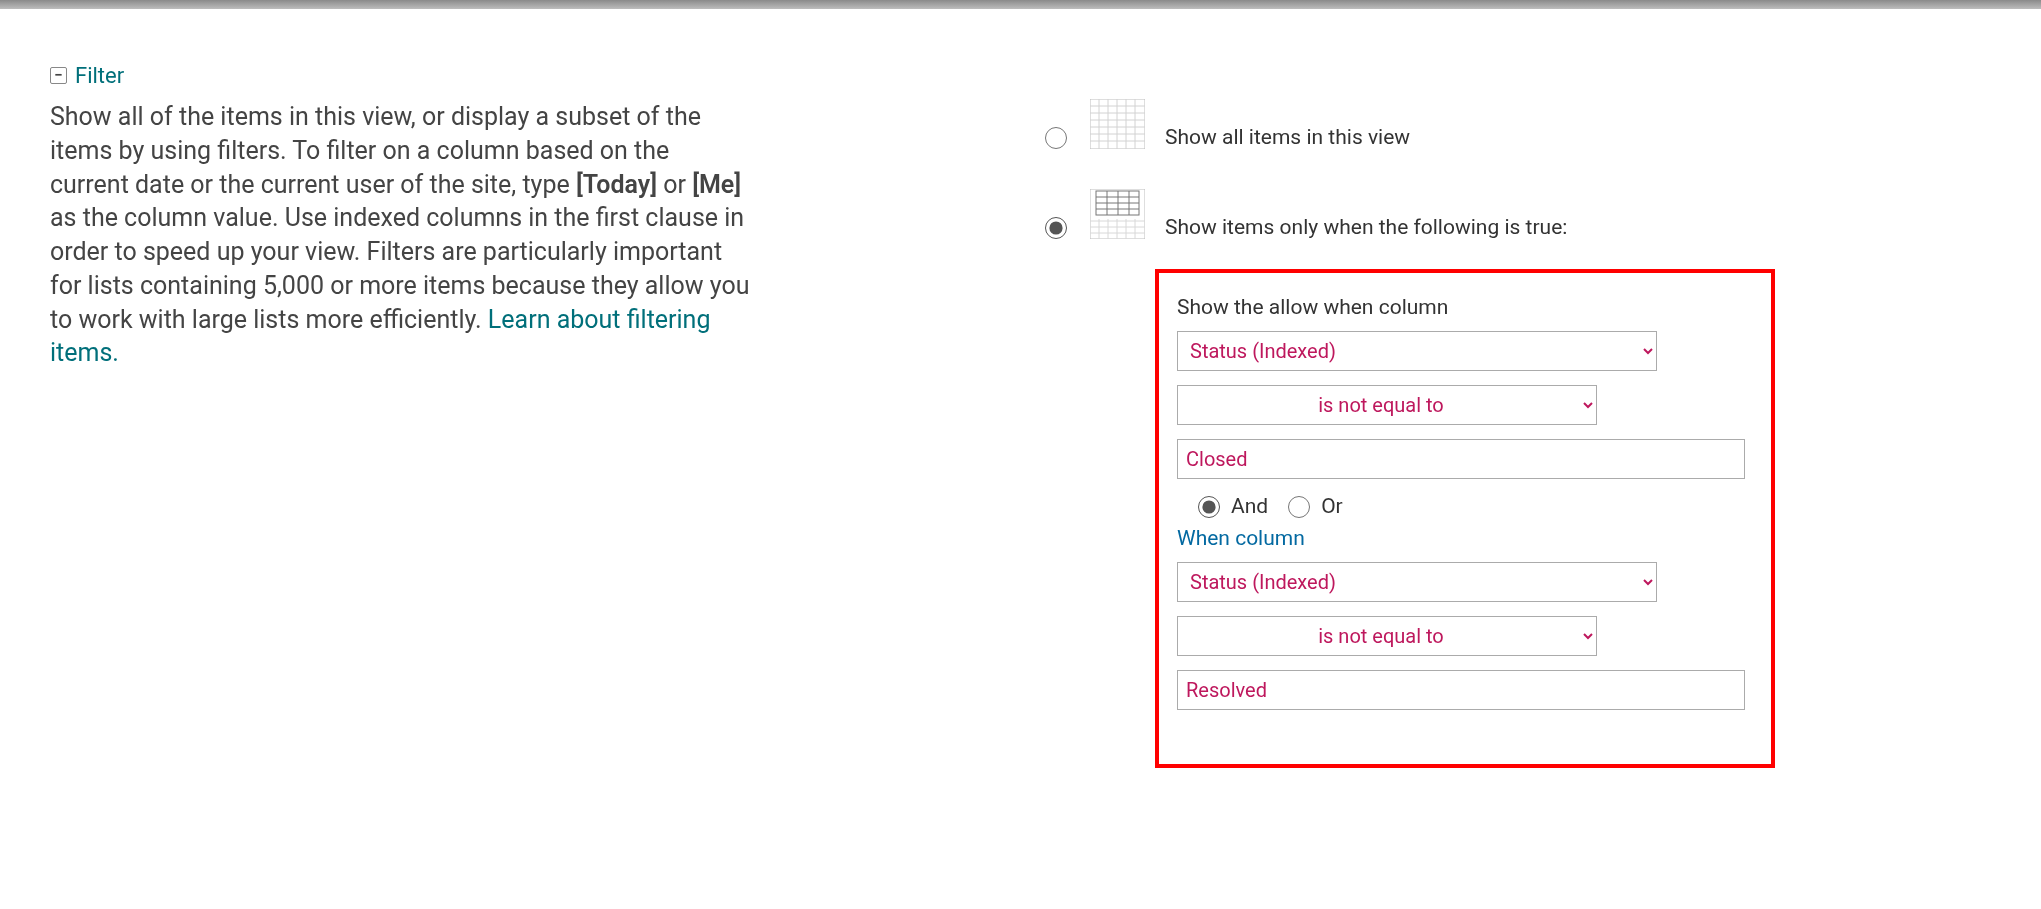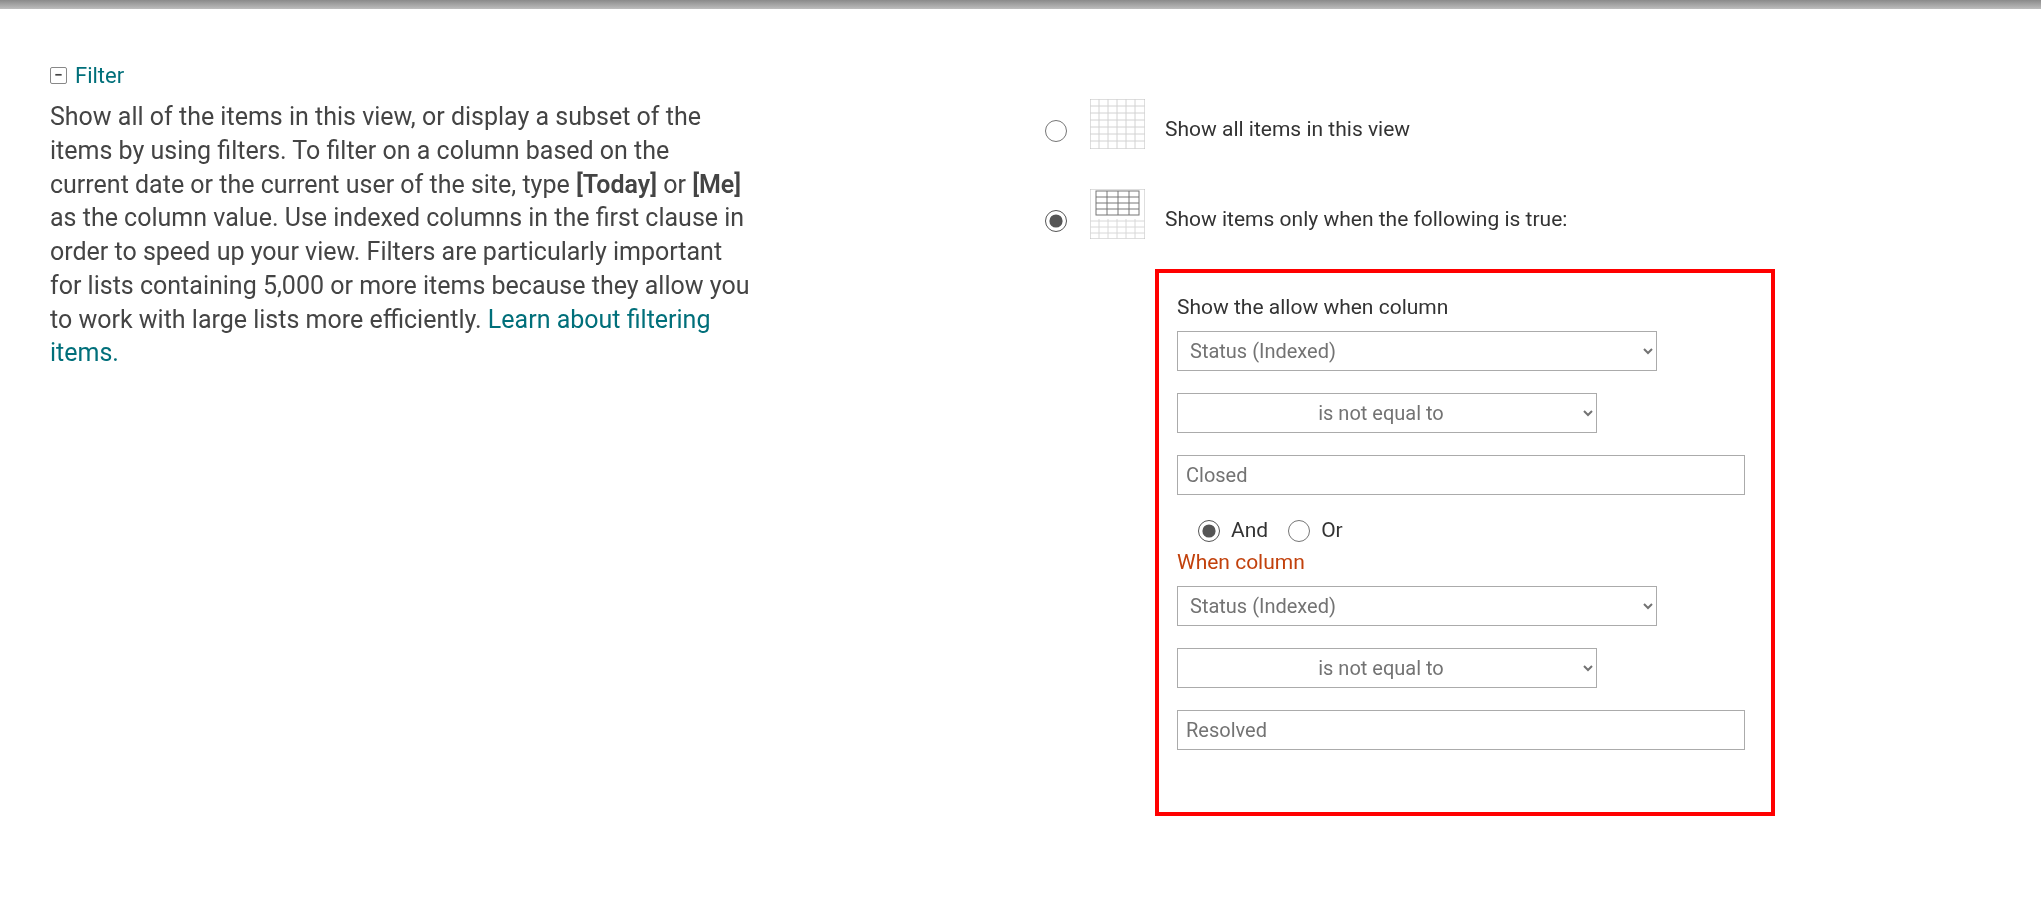--- a/index.html
+++ b/index.html
@@ -61,21 +61,21 @@
     .section-desc a { color: #006f7a; text-decoration: none; cursor: pointer; }
 
     .right-col {
       position: absolute;
       left: 1040px;
       top: 90px;
       width: 850px;
     }
     .opt-row {
       display: flex;
-      align-items: center;
+      align-items: flex-end;
       gap: 20px;
       margin-bottom: 40px;
       font-size: 21px;
       color: #333;
     }
     .opt-row .radio {
       margin-top: 14px;
       width: 22px;
       height: 22px;
       accent-color: #555;
@@ -98,32 +98,32 @@
       margin-top: -10px;
       padding: 22px 18px 40px 18px;
     }
     .fb-label {
       font-size: 21px;
       color: #333;
       margin-bottom: 12px;
     }
     .fb-label-sm {
       font-size: 21px;
-      color: #c2410c;
+      color: #0369a1;
       margin-bottom: 12px;
     }
     .fb-select, .fb-input {
       font-family: inherit;
       font-size: 20px;
       height: 40px;
       padding: 4px 8px;
       border: 1px solid #ababab;
       background: #fff;
-      color: #737373;
-      margin-bottom: 22px;
+      color: #be185d;
+      margin-bottom: 14px;
       display: block;
     }
     .w-wide { width: 480px; }
     .w-mid { width: 420px; text-align: center; }
     .w-val { width: 568px; }
     .inline-radios {
       display: flex;
       align-items: center;
       gap: 15px;
       margin: 12px 0 8px 16px;

